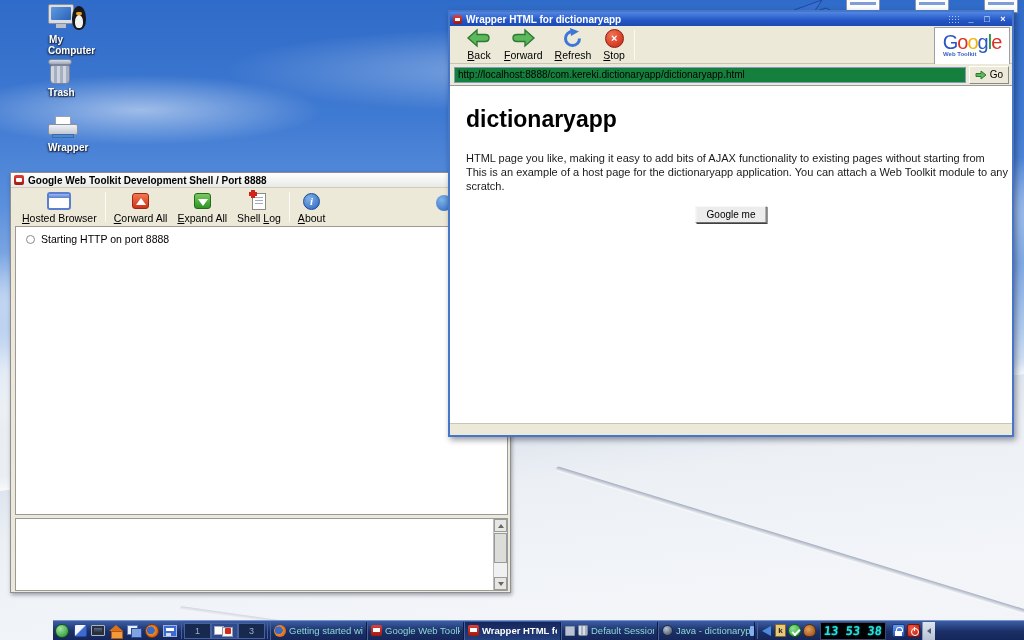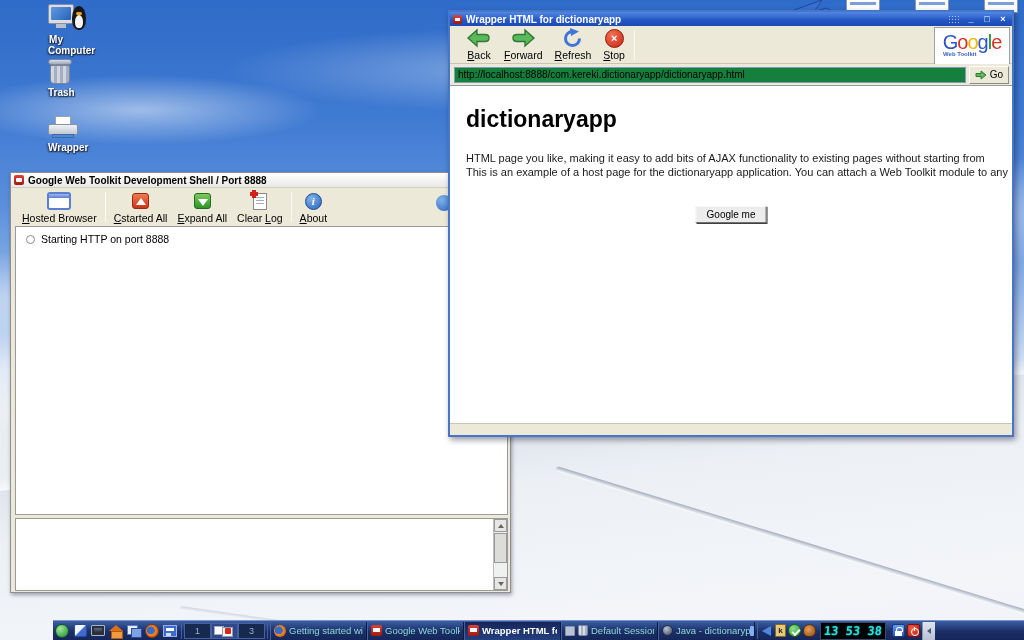--- a/index.html
+++ b/index.html
@@ -235,36 +235,36 @@
         <div class="icobox">
             <span class="ico-browser"></span>
           </div>
         <div class="tlabel"><span></span><span class="key">H</span><span>osted Browser</span></div>
       </div>
       <div class="tsep"></div>
       <div class="tbtn">
         <div class="icobox">
             <span class="ico-collapse"></span>
           </div>
-        <div class="tlabel"><span></span><span class="key">C</span><span>started All</span></div>
+        <div class="tlabel"><span></span><span class="key">C</span><span>orward All</span></div>
       </div>
       <div class="tbtn">
         <div class="icobox">
             <span class="ico-expand"></span>
           </div>
         <div class="tlabel"><span></span><span class="key">E</span><span>xpand All</span></div>
       </div>
       <div class="tbtn">
         <div class="icobox">
             <span class="ico-clearlog">
               <i></i>
               <span class="star"></span>
             </span>
           </div>
-        <div class="tlabel"><span>Clear </span><span class="key">L</span><span>og</span></div>
+        <div class="tlabel"><span>Shell </span><span class="key">L</span><span>og</span></div>
       </div>
       <div class="tsep"></div>
       <div class="tbtn">
         <div class="icobox">
             <span class="ico-about">i</span>
           </div>
         <div class="tlabel"><span></span><span class="key">A</span><span>bout</span></div>
       </div>
     </div>
     <span class="half-circle"></span>
@@ -337,20 +337,21 @@
             <path d="M6 1 L11 5 L6 9 L6 6.5 L1 6.5 L1 3.5 L6 3.5 Z" fill="#5cb85c" stroke="#2e7a32" stroke-width="1"></path>
           </svg>
         <span>Go</span>
       </div>
     </div>
     <div class="wr-content">
       <div class="page-h1">dictionaryapp</div>
       <div class="page-par">
         <div>HTML page you like, making it easy to add bits of AJAX functionality to existing pages without starting from</div>
         <div>This is an example of a host page for the dictionaryapp application. You can attach a Web Toolkit module to any</div>
+        <div>scratch.</div>
       </div>
       <button class="clickme">Google me</button>
     </div>
     <div class="wr-status"></div>
   </div>
 
   <div id="taskbar">
     <div class="launcher">
         <span class="l-globe"></span>
       </div>

